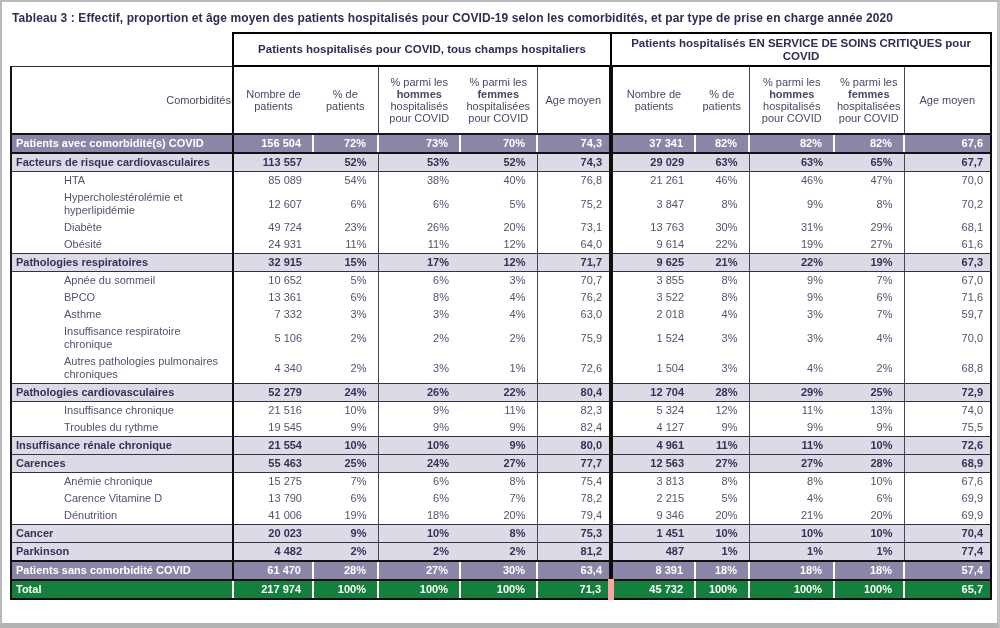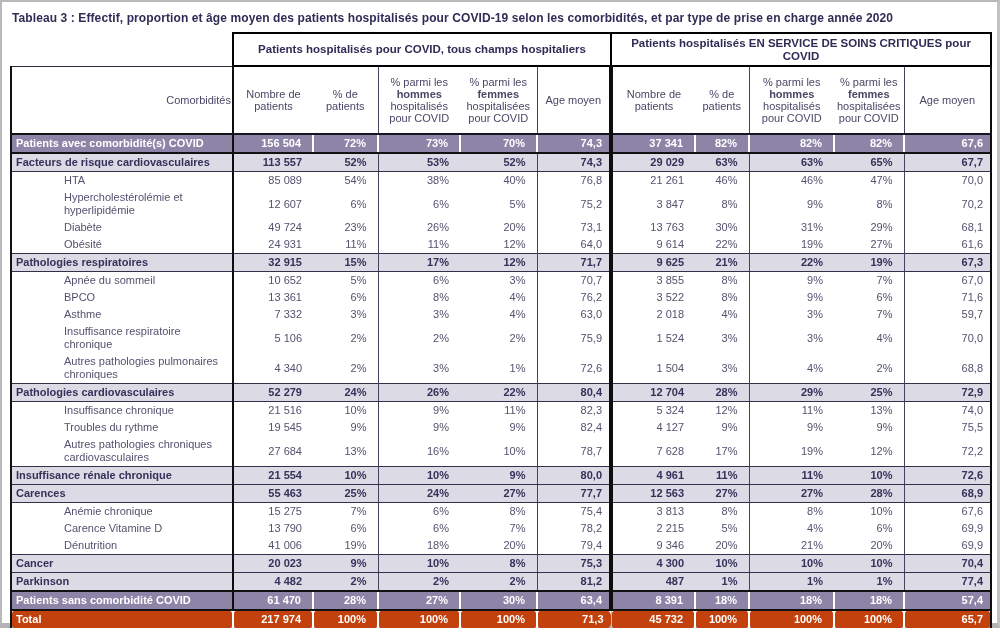--- a/index.html
+++ b/index.html
@@ -106,29 +106,28 @@
     background: #8d85a7;
     color: #ffffff;
     font-weight: bold;
     border-top: 2px solid #111;
     border-bottom: 2px solid #111;
   }
   tr.band td.c-num:not(.gbl):not(.gbl2) { border-left: 2px solid #ffffff; }
   tr.band td.vl { border-left: 2px solid #ffffff; }
 
   tr.total td {
-    background: #c2410c;
+    background: #15803d;
     color: #ffffff;
     font-weight: bold;
     border-top: 2px solid #111;
     border-bottom: 2.5px solid #0d0d0d;
-    border-radius: 6px;
   }
   tr.total td.c-num { border-left: 2.5px solid #ffffff; }
-  tr.total td.gbl2 { border-left: 1px solid #fca5a5; }
+  tr.total td.gbl2 { border-left: 6px solid #fca5a5; }
 </style>
 </head>
 <body>
 
 <div class="frame">
   <div class="title">Tableau 3 : Effectif, proportion et âge moyen des patients hospitalisés pour COVID-19 selon les comorbidités, et par type de prise en charge année 2020</div>
 
   <table class="t">
     <colgroup>
       <col style="width:222px">
@@ -370,33 +369,20 @@
     <td class="c-num">9%</td>
     <td class="c-num vl">9%</td>
     <td class="c-num">9%</td>
     <td class="c-num vl c-age">82,4</td>
     <td class="c-num gbl2">4 127</td>
     <td class="c-num">9%</td>
     <td class="c-num vl">9%</td>
     <td class="c-num">9%</td>
     <td class="c-num vl c-age re">75,5</td>
   </tr>
-        <tr class="sub">
-    <td class="c-label">Autres pathologies chroniques cardiovasculaires</td>
-    <td class="c-num gbl">27 684</td>
-    <td class="c-num">13%</td>
-    <td class="c-num vl">16%</td>
-    <td class="c-num">10%</td>
-    <td class="c-num vl c-age">78,7</td>
-    <td class="c-num gbl2">7 628</td>
-    <td class="c-num">17%</td>
-    <td class="c-num vl">19%</td>
-    <td class="c-num">12%</td>
-    <td class="c-num vl c-age re">72,2</td>
-  </tr>
         <tr class="cat">
     <td class="c-label">Insuffisance rénale chronique</td>
     <td class="c-num gbl">21 554</td>
     <td class="c-num">10%</td>
     <td class="c-num vl">10%</td>
     <td class="c-num">9%</td>
     <td class="c-num vl c-age">80,0</td>
     <td class="c-num gbl2">4 961</td>
     <td class="c-num">11%</td>
     <td class="c-num vl">11%</td>
@@ -455,21 +441,21 @@
     <td class="c-num">20%</td>
     <td class="c-num vl c-age re">69,9</td>
   </tr>
         <tr class="cat">
     <td class="c-label">Cancer</td>
     <td class="c-num gbl">20 023</td>
     <td class="c-num">9%</td>
     <td class="c-num vl">10%</td>
     <td class="c-num">8%</td>
     <td class="c-num vl c-age">75,3</td>
-    <td class="c-num gbl2">4 300</td>
+    <td class="c-num gbl2">1 451</td>
     <td class="c-num">10%</td>
     <td class="c-num vl">10%</td>
     <td class="c-num">10%</td>
     <td class="c-num vl c-age re">70,4</td>
   </tr>
         <tr class="cat">
     <td class="c-label">Parkinson</td>
     <td class="c-num gbl">4 482</td>
     <td class="c-num">2%</td>
     <td class="c-num vl">2%</td>

